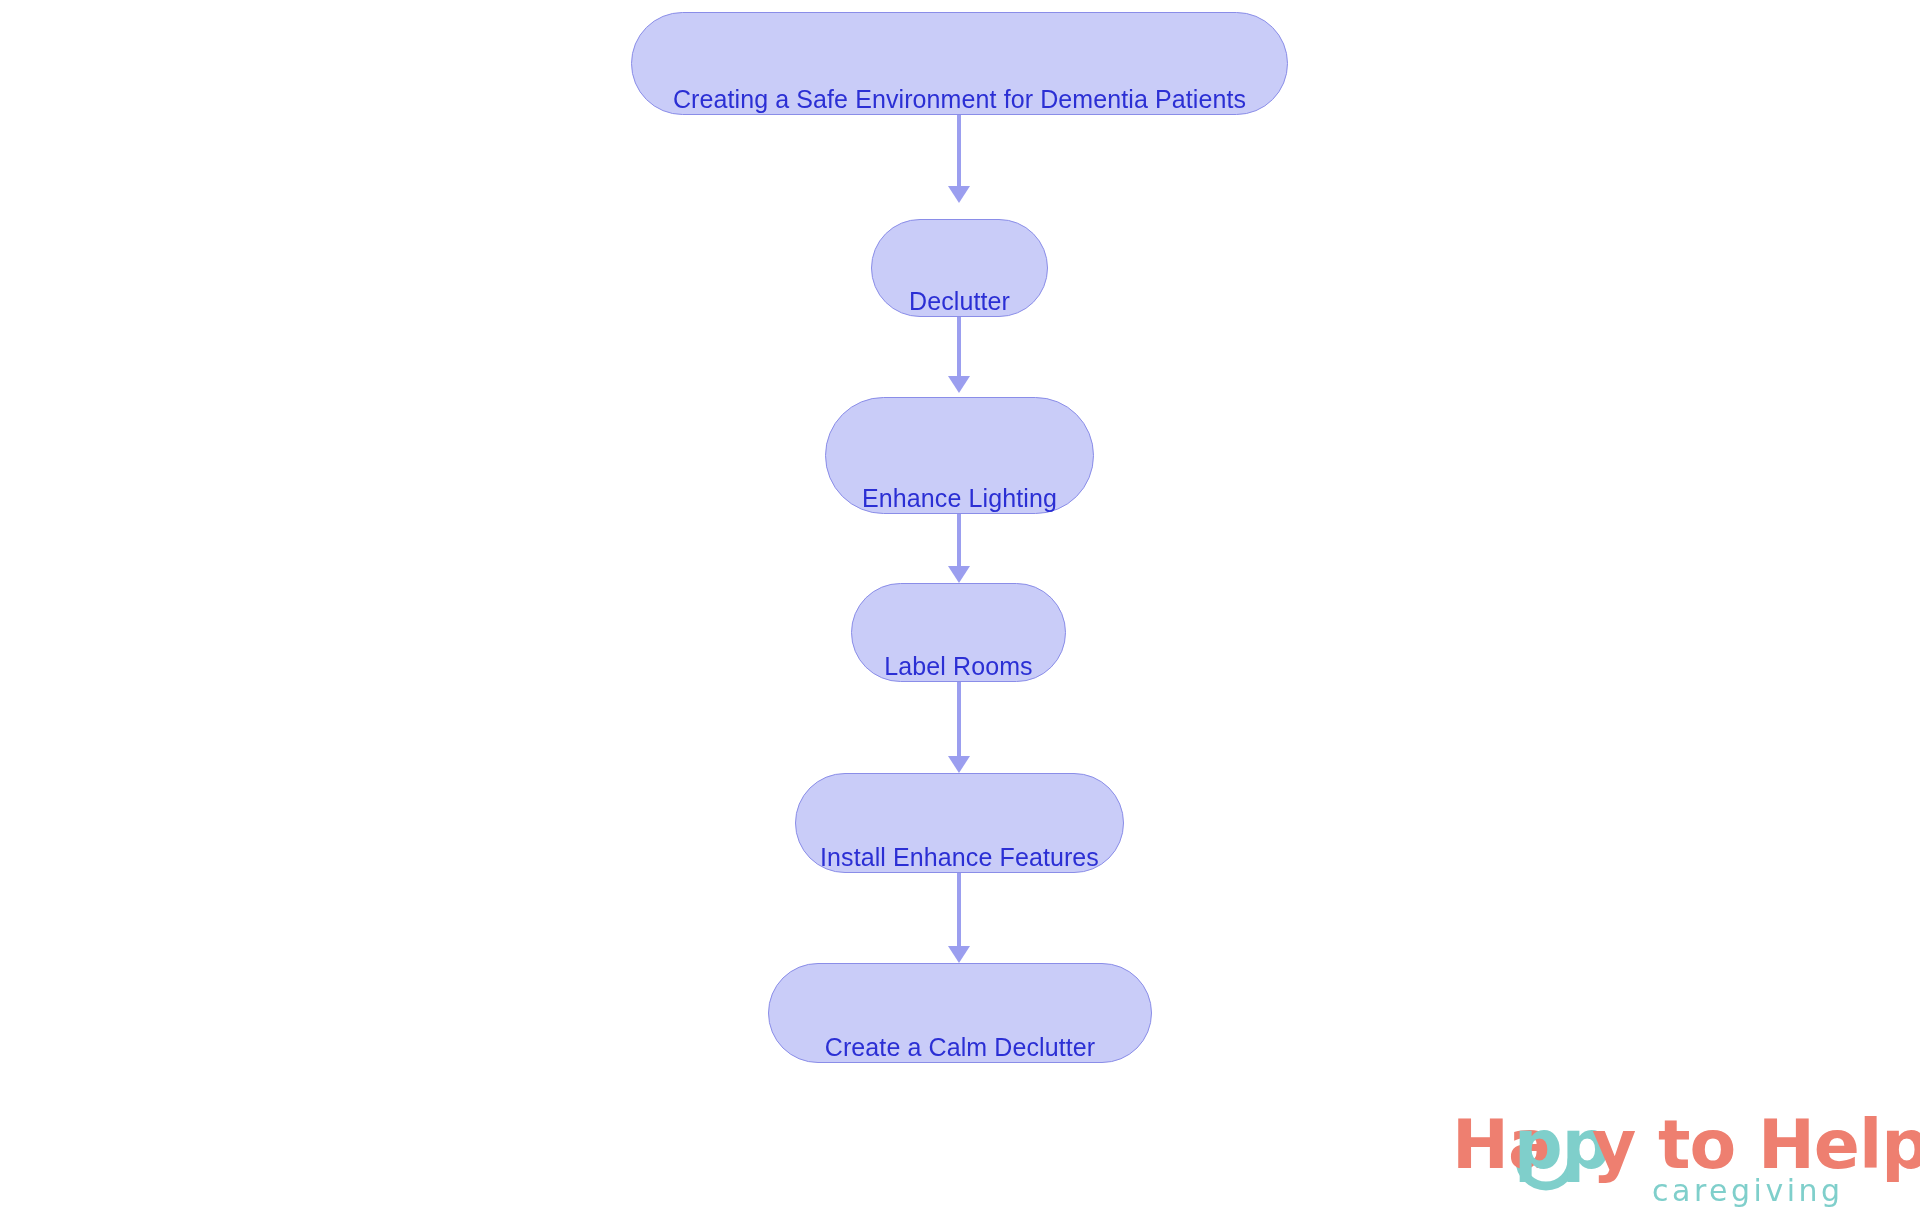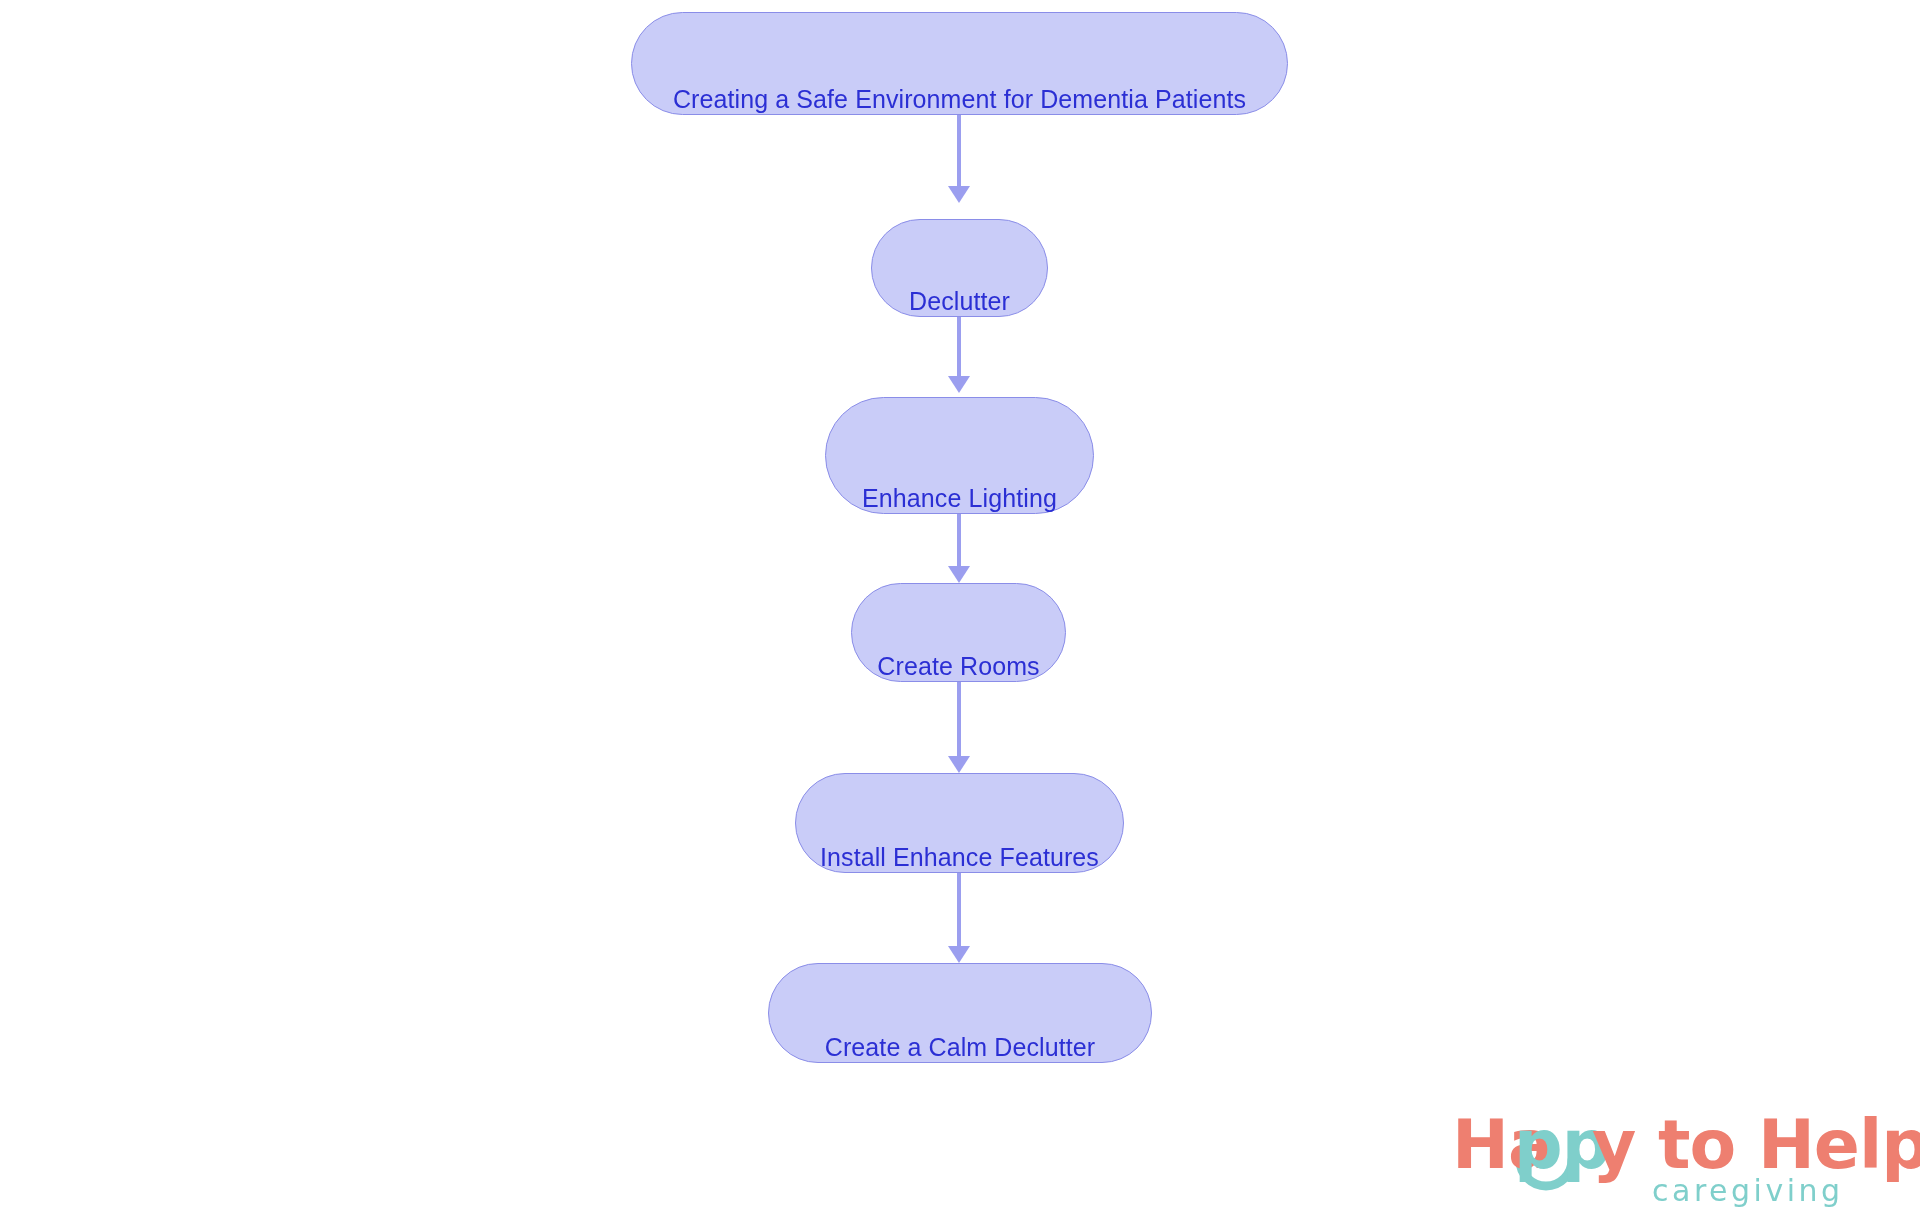--- a/index.html
+++ b/index.html
@@ -154,21 +154,21 @@
   <div class="node" id="node-lighting">
     <span class="node-label">Enhance Lighting</span>
   </div>
 
   <div class="connector" id="edge-3">
     <div class="stem"></div>
     <div class="head"></div>
   </div>
 
   <div class="node" id="node-label">
-    <span class="node-label">Create Rooms</span>
+    <span class="node-label">Label Rooms</span>
   </div>
 
   <div class="connector" id="edge-4">
     <div class="stem"></div>
     <div class="head"></div>
   </div>
 
   <div class="node" id="node-safety">
     <span class="node-label">Install Enhance Features</span>
   </div>

